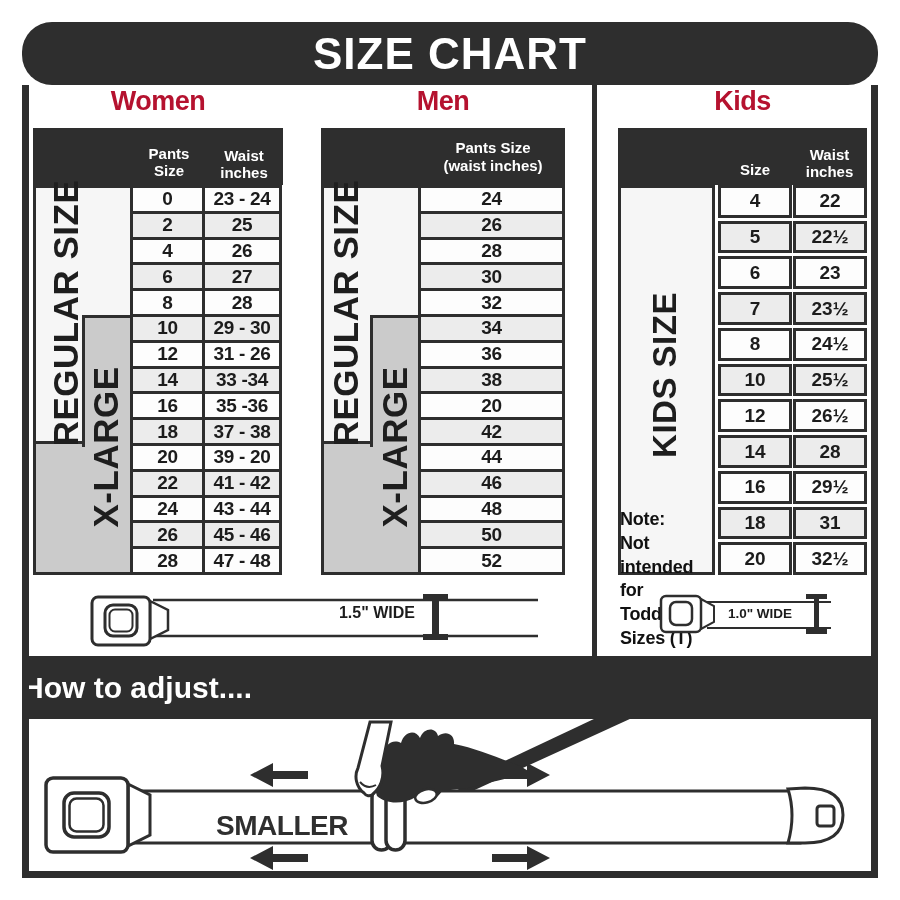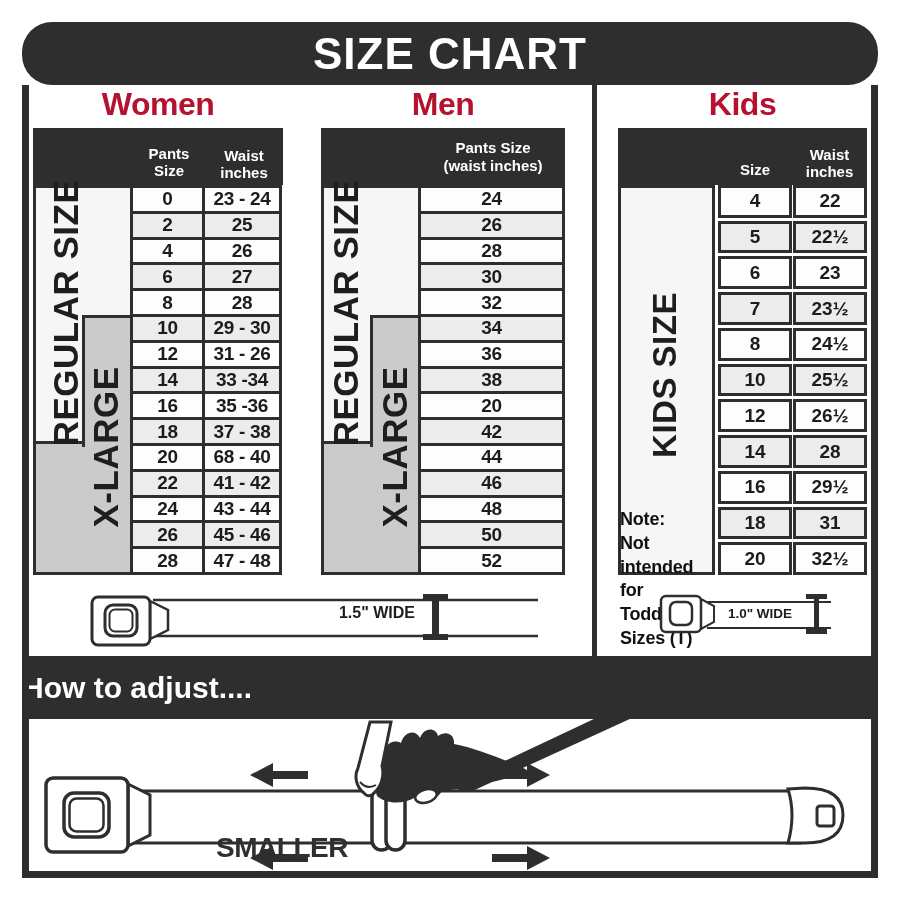--- a/index.html
+++ b/index.html
@@ -2,21 +2,21 @@
 <html><head>
 <meta charset="utf-8">
 <style>
   html,body{margin:0;padding:0;background:#fff;font-family:"Liberation Sans",sans-serif;}
   #app{position:relative;width:900px;height:900px;background:#ffffff;overflow:hidden;}
   .abs{position:absolute;}
   .dark{background:#2e2e2e;}
   .title-bar{left:22px;top:22px;width:856px;height:63px;display:flex;align-items:center;justify-content:center;border-radius:30px;}
   .title-text{color:#fff;font-weight:bold;font-size:44px;letter-spacing:1px;}
   .frame{background:#2e2e2e;z-index:6;}
-  .section-heading{color:#b5122f;font-weight:bold;font-size:32px;text-align:center;letter-spacing:-0.5px;}
+  .section-heading{color:#b5122f;font-weight:bold;font-size:27px;text-align:center;letter-spacing:-0.5px;}
   .tbl-header{background:#2e2e2e;}
   .hdr-label{position:absolute;color:#fff;font-weight:bold;font-size:15px;line-height:1.18;display:flex;flex-direction:column;align-items:center;justify-content:flex-end;text-align:center;}
   .label-box{background:#f6f6f6;border:3px solid #2e2e2e;box-sizing:border-box;}
   .grayblock{background:#cbcbcb;}
   .darkline{background:#2e2e2e;}
   .vlabel{position:absolute;display:flex;align-items:center;justify-content:center;transform:rotate(-90deg);font-weight:bold;font-size:35px;letter-spacing:0.5px;color:#1e1e1e;white-space:nowrap;}
   .women-grid{display:grid;grid-template-columns:69px 74px;grid-auto-rows:22.8px;gap:3px;padding:3px;background:#2e2e2e;box-sizing:border-box;}
   .men-grid{display:grid;grid-template-columns:141px;grid-auto-rows:22.8px;gap:3px;padding:3px;background:#2e2e2e;box-sizing:border-box;}
   .cell{display:flex;align-items:center;justify-content:center;background:#fdfdfd;font-weight:bold;font-size:19px;color:#1c1c1c;letter-spacing:-0.3px;}
   .women-grid > .cell:nth-child(4n+3),.women-grid > .cell:nth-child(4n+4){background:#ececec;}
@@ -74,21 +74,21 @@
       <div class="cell">29 - 30</div>
     <div class="cell">12</div>
       <div class="cell">31 - 26</div>
     <div class="cell">14</div>
       <div class="cell">33 -34</div>
     <div class="cell">16</div>
       <div class="cell">35 -36</div>
     <div class="cell">18</div>
       <div class="cell">37 - 38</div>
     <div class="cell">20</div>
-      <div class="cell">68 - 40</div>
+      <div class="cell">39 - 20</div>
     <div class="cell">22</div>
       <div class="cell">41 - 42</div>
     <div class="cell">24</div>
       <div class="cell">43 - 44</div>
     <div class="cell">26</div>
       <div class="cell">45 - 46</div>
     <div class="cell">28</div>
       <div class="cell">47 - 48</div>
   </div>
 
@@ -241,20 +241,20 @@
   <svg class="abs" style="left:250px;top:845px;" width="58" height="26" viewBox="0 0 58 26">
     <path d="M58,9 H23 V1 L0,13 L23,25 V17 H58 Z" fill="#2e2e2e"></path>
   </svg>
   <svg class="abs" style="left:492px;top:762px;" width="58" height="26" viewBox="0 0 58 26">
     <path d="M0,9 H35 V1 L58,13 L35,25 V17 H0 Z" fill="#2e2e2e"></path>
   </svg>
   <svg class="abs" style="left:492px;top:845px;" width="58" height="26" viewBox="0 0 58 26">
     <path d="M0,9 H35 V1 L58,13 L35,25 V17 H0 Z" fill="#2e2e2e"></path>
   </svg>
 
-  <div class="abs adjust-label" style="left:202px;top:832px;width:160px;">SMALLER</div>
+  <div class="abs adjust-label" style="left:202px;top:810px;width:160px;">SMALLER</div>
 
   <div class="abs frame" style="left:22px;top:85px;width:7px;height:793px;"></div>
   <div class="abs frame" style="left:871px;top:85px;width:7px;height:793px;"></div>
   <div class="abs frame" style="left:22px;top:871px;width:856px;height:7px;"></div>
   <div class="abs frame" style="left:592px;top:85px;width:5px;height:571px;"></div>
 
 </div>
 
 </body></html>

